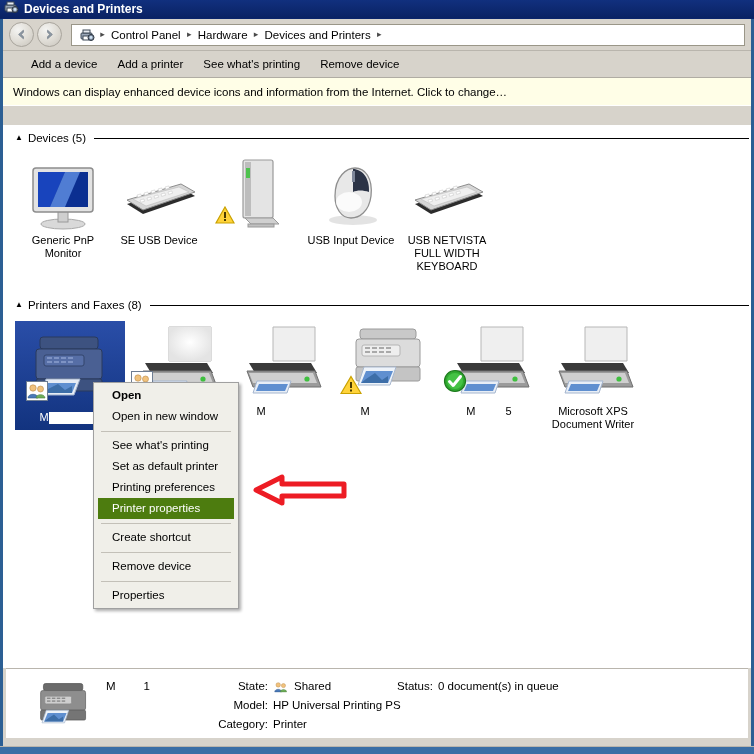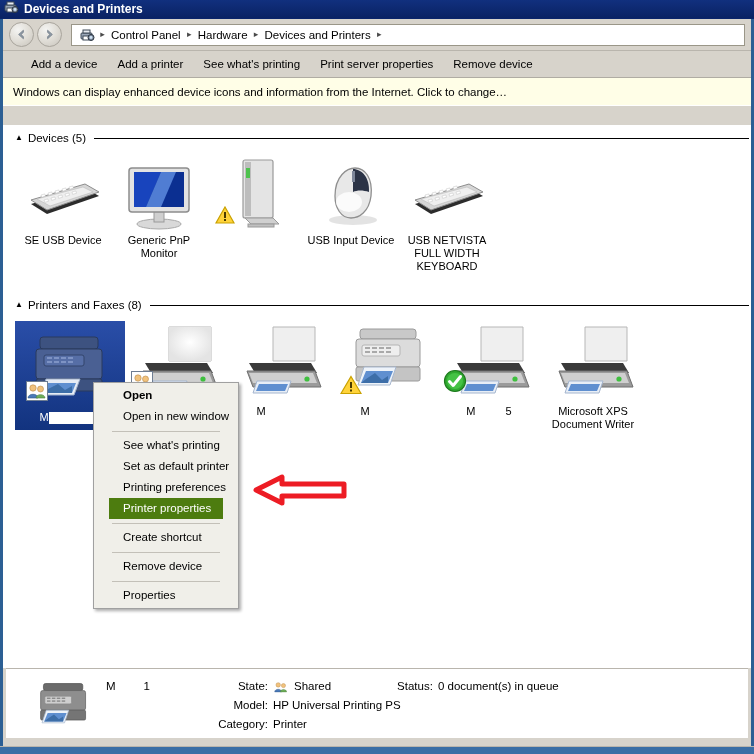--- a/index.html
+++ b/index.html
@@ -182,21 +182,21 @@
   .badge-check { left: 4px; bottom: 2px; }
 
   
   #ctxmenu {
     position: absolute;
     left: 90px; top: 363px;
     width: 146px;
     background: #f0efe9;
     border: 1px solid #a0a0a0;
     box-shadow: 2px 2px 3px rgba(0,0,0,0.33);
-    padding: 2px 15px;
+    padding: 2px 4px;
     z-index: 40;
   }
   .mi {
     font-size: 11.5px;
     color: #000;
     padding: 3px 6px 3px 14px;
     white-space: nowrap;
     line-height: 15px;
   }
   .mi.bold { font-weight: bold; }
@@ -289,37 +289,50 @@
         <span class="crumb-sep">▸</span>
         <span class="crumb">Devices and Printers</span>
         <span class="crumb-sep">▸</span>
       </div>
     </div>
 
     <div id="cmdbar">
       <div class="cmd">Add a device</div>
       <div class="cmd">Add a printer</div>
       <div class="cmd">See what's printing</div>
-      <div class="cmd">Print server properties</div>
       <div class="cmd">Remove device</div>
     </div>
 
     <div id="infobar">
       <span>Windows can display enhanced device icons and information from the Internet. Click to change…</span>
     </div>
 
     <div id="contentwrap">
 
       <div class="section-header">
         <span class="chevron">▲</span>
         <span class="section-label">Devices (5)</span>
         <span class="section-rule"></span>
       </div>
 
       <div class="icon-grid">
+
+        <div class="tile">
+          <div class="art">
+            <svg width="76" height="70" viewBox="0 0 76 70">
+              <ellipse cx="38" cy="64" rx="22" ry="5" fill="#d9d9d9" stroke="#a9a9a9"></ellipse>
+              <rect x="33" y="50" width="10" height="12" fill="#cfcfcf" stroke="#9a9a9a"></rect>
+              <rect x="8" y="8" width="60" height="44" rx="3" fill="#e3e3e3" stroke="#8d8d8d" stroke-width="1.5"></rect>
+              <rect x="13" y="12" width="50" height="35" fill="#0b2f91"></rect>
+              <path d="M13 12 L40 12 L25 47 L13 47 Z" fill="#1b48c4" opacity="0.85"></path>
+              <path d="M40 12 L55 12 L40 47 L25 47 Z" fill="#6e9ef0" opacity="0.7"></path>
+            </svg>
+          </div>
+          <div class="label">Generic PnP Monitor</div>
+        </div>
 
         <div class="tile">
           <div class="art">
             <svg width="80" height="70" viewBox="0 0 80 70">
               <path d="M8 44 L62 28 L76 36 L24 54 Z" fill="#2c2c2c"></path>
               <path d="M8 40 L62 24 L76 32 L24 50 Z" fill="#d6d6d6" stroke="#8d8d8d"></path>
               <path d="M14 39 L60 27 L70 32 L27 46 Z" fill="#efefef" stroke="#b5b5b5" stroke-width="0.5"></path>
               <g fill="#fff" stroke="#b9b9b9" stroke-width="0.4">
                 <rect x="18" y="35" width="4" height="2.4" transform="rotate(-15 18 35)"></rect>
                 <rect x="25" y="33" width="4" height="2.4" transform="rotate(-15 25 33)"></rect>
@@ -328,34 +341,20 @@
                 <rect x="46" y="27" width="4" height="2.4" transform="rotate(-15 46 27)"></rect>
                 <rect x="21" y="40" width="4" height="2.4" transform="rotate(-15 21 40)"></rect>
                 <rect x="28" y="38" width="4" height="2.4" transform="rotate(-15 28 38)"></rect>
                 <rect x="35" y="36" width="4" height="2.4" transform="rotate(-15 35 36)"></rect>
                 <rect x="42" y="34" width="4" height="2.4" transform="rotate(-15 42 34)"></rect>
                 <rect x="49" y="32" width="4" height="2.4" transform="rotate(-15 49 32)"></rect>
               </g>
             </svg>
           </div>
           <div class="label">SE USB Device</div>
-        </div>
-
-        <div class="tile">
-          <div class="art">
-            <svg width="76" height="70" viewBox="0 0 76 70">
-              <ellipse cx="38" cy="64" rx="22" ry="5" fill="#d9d9d9" stroke="#a9a9a9"></ellipse>
-              <rect x="33" y="50" width="10" height="12" fill="#cfcfcf" stroke="#9a9a9a"></rect>
-              <rect x="8" y="8" width="60" height="44" rx="3" fill="#e3e3e3" stroke="#8d8d8d" stroke-width="1.5"></rect>
-              <rect x="13" y="12" width="50" height="35" fill="#0b2f91"></rect>
-              <path d="M13 12 L40 12 L25 47 L13 47 Z" fill="#1b48c4" opacity="0.85"></path>
-              <path d="M40 12 L55 12 L40 47 L25 47 Z" fill="#6e9ef0" opacity="0.7"></path>
-            </svg>
-          </div>
-          <div class="label">Generic PnP Monitor</div>
         </div>
 
         <div class="tile">
           <div class="art">
             <svg width="80" height="72" viewBox="0 0 80 72">
               <rect x="28" y="2" width="30" height="58" rx="2" fill="#e4e4e4" stroke="#9a9a9a" stroke-width="1.2"></rect>
               <rect x="30" y="4" width="6" height="54" fill="#bdbdbd"></rect>
               <rect x="31" y="10" width="4" height="10" fill="#4ec24e"></rect>
               <path d="M30 60 L58 60 L64 66 L36 66 Z" fill="#d0d0d0" stroke="#9a9a9a"></path>
               <rect x="33" y="66" width="26" height="3" fill="#c0c0c0" stroke="#9a9a9a"></rect>

